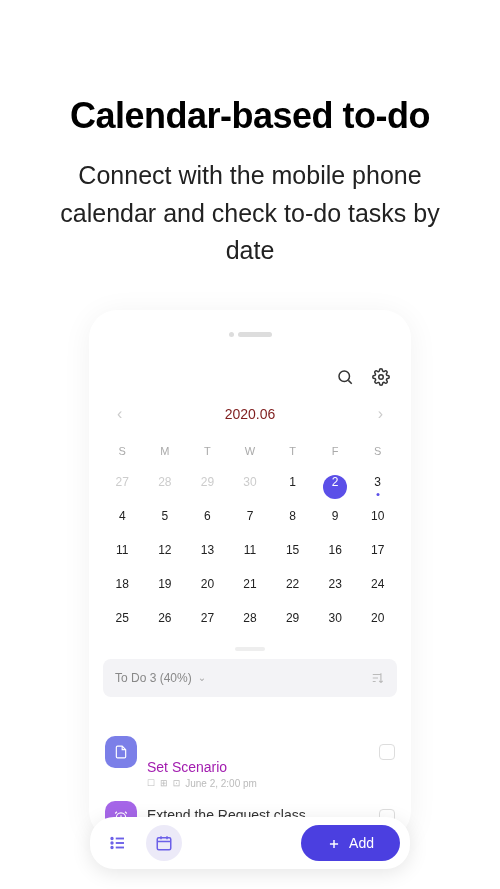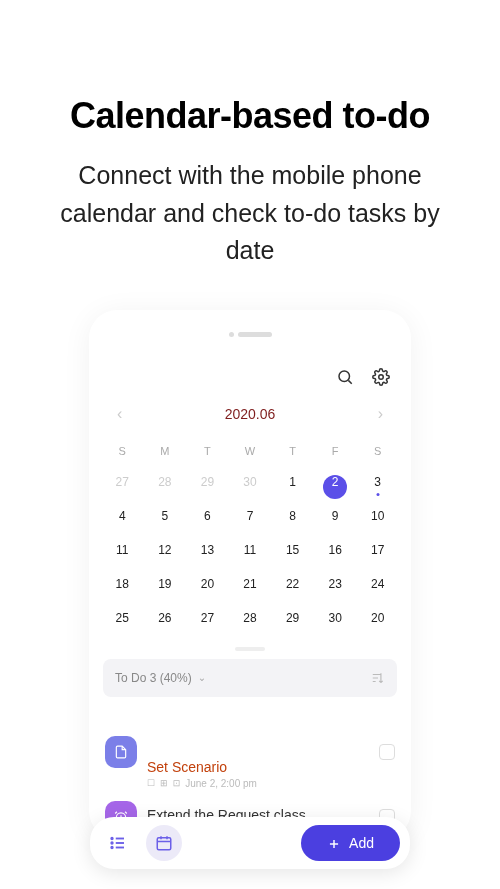--- a/index.html
+++ b/index.html
@@ -177,21 +177,21 @@
       font-size: 14px;
     }
     .task-icon.purple { background: #7B7FE8; color: white; }
     .task-icon.violet { background: #A566E8; color: white; }
     .task-body { flex: 1; min-width: 0; }
     .task-title {
       font-size: 14px;
       color: #333;
       margin-bottom: 3px;
     }
-    .task-title.highlight { color: #c2410c; margin-top: 44px; }
+    .task-title.highlight { color: #a21caf; margin-top: 44px; }
     .task-meta {
       font-size: 10px;
       color: #bbb;
       display: flex;
       gap: 5px;
       align-items: center;
     }
     .task-meta .mini-icon { font-size: 9px; }
     .task-check {
       width: 16px;

